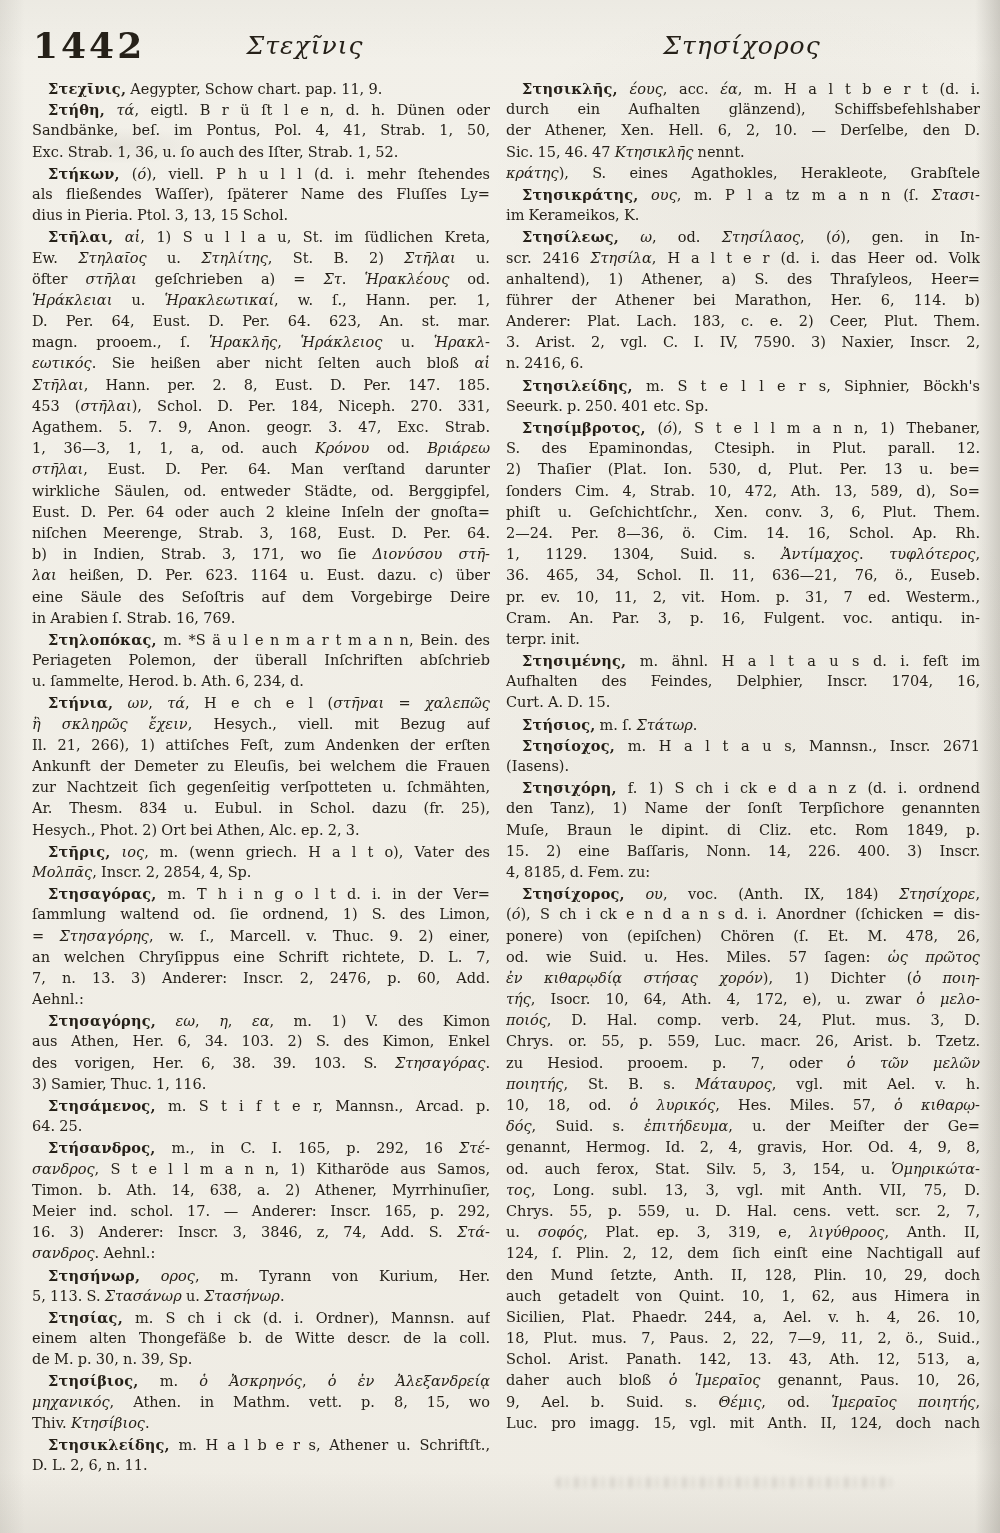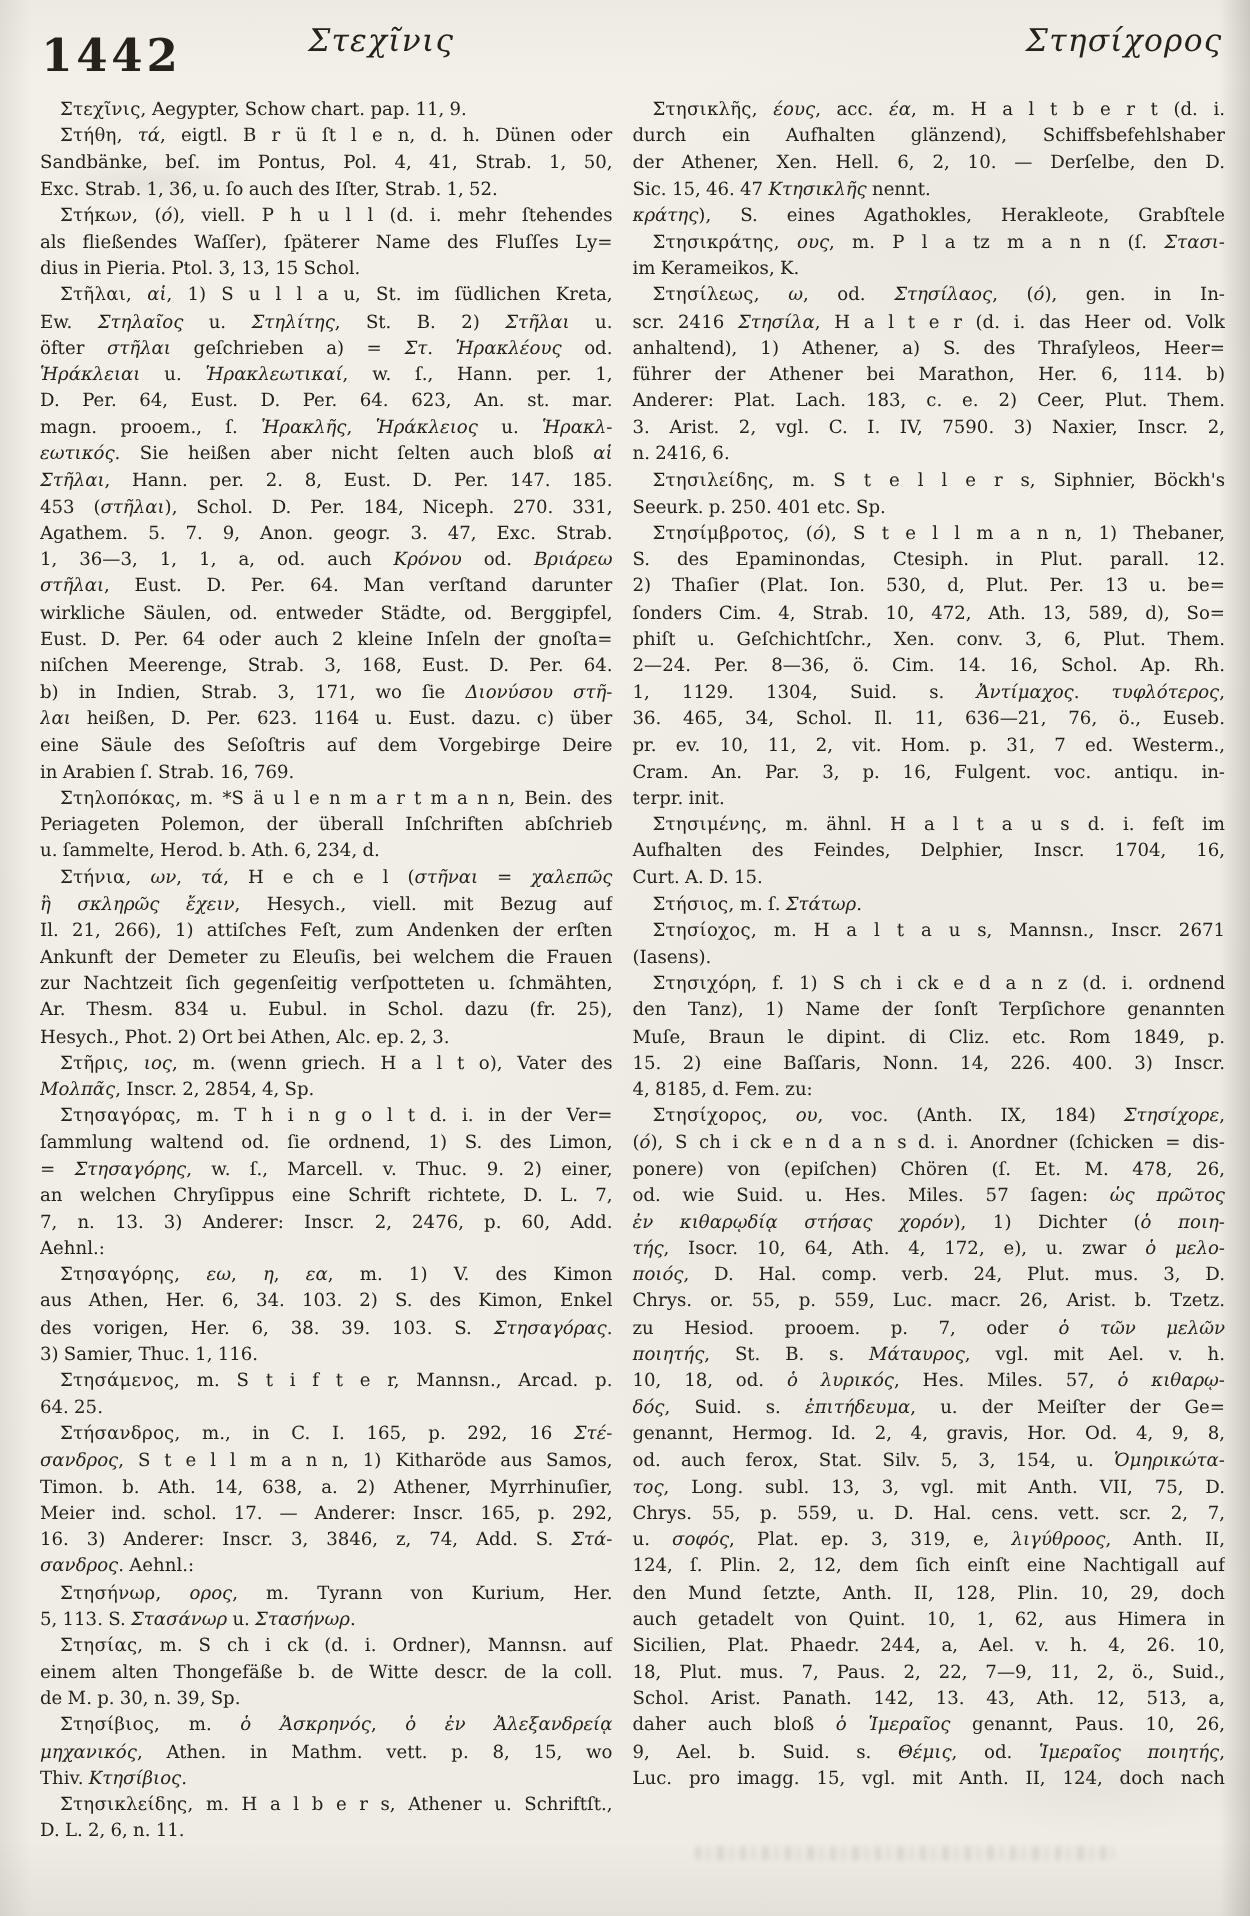--- a/index.html
+++ b/index.html
@@ -15,45 +15,45 @@
       linear-gradient(#f2f0e9,#efece4);
     color:#262119;
     font-family:"DejaVu Serif","Liberation Serif",serif;
     overflow:hidden;
   }
   .pageno{
     position:absolute;left:33px;top:24px;
     font-size:36px;font-weight:bold;letter-spacing:3px;
   }
   .runhead{
-    position:absolute;top:18px;text-align:center;
+    position:absolute;top:31px;text-align:center;
     font-size:25px;font-style:italic;letter-spacing:1px;
   }
   .runhead.left{left:120px;width:370px;}
-  .runhead.right{left:506px;width:472px;text-align:right;}
+  .runhead.right{left:506px;width:472px;}
   .col{
     position:absolute;top:78px;
     font-size:14.5px;
     word-spacing:-0.4px;
   }
   .col.left{left:32px;width:458px;}
   .col.right{left:506px;width:474px;}
   .entry{margin:0;padding:0;}
   .line{
     display:block;
     height:21.2px;line-height:21.2px;
     text-align:justify;
     -moz-text-align-last:justify;
     text-align-last:justify;
     overflow:hidden;
     white-space:nowrap;
   }
   .line.last{text-align-last:left;-moz-text-align-last:left;}
   .line.first{text-indent:16px;}
-  .hw{font-weight:normal;letter-spacing:0.2px;}
+  .hw{font-weight:bold;letter-spacing:0.2px;}
   .line i{font-style:italic;}
   .bleed{
     position:absolute;left:556px;top:1477px;width:336px;height:11px;
     background:repeating-linear-gradient(90deg, rgba(75,70,62,0.35) 0 5px, transparent 5px 9px, rgba(75,70,62,0.22) 9px 13px, transparent 13px 18px);
     filter:blur(2.2px);opacity:0.38;border-radius:4px;
   }
   .stain{
     position:absolute;left:0;top:0;width:100%;height:100%;pointer-events:none;
     background:
       radial-gradient(ellipse 120px 26px at 12% 9.5%, rgba(110,100,88,0.10), transparent 70%),

